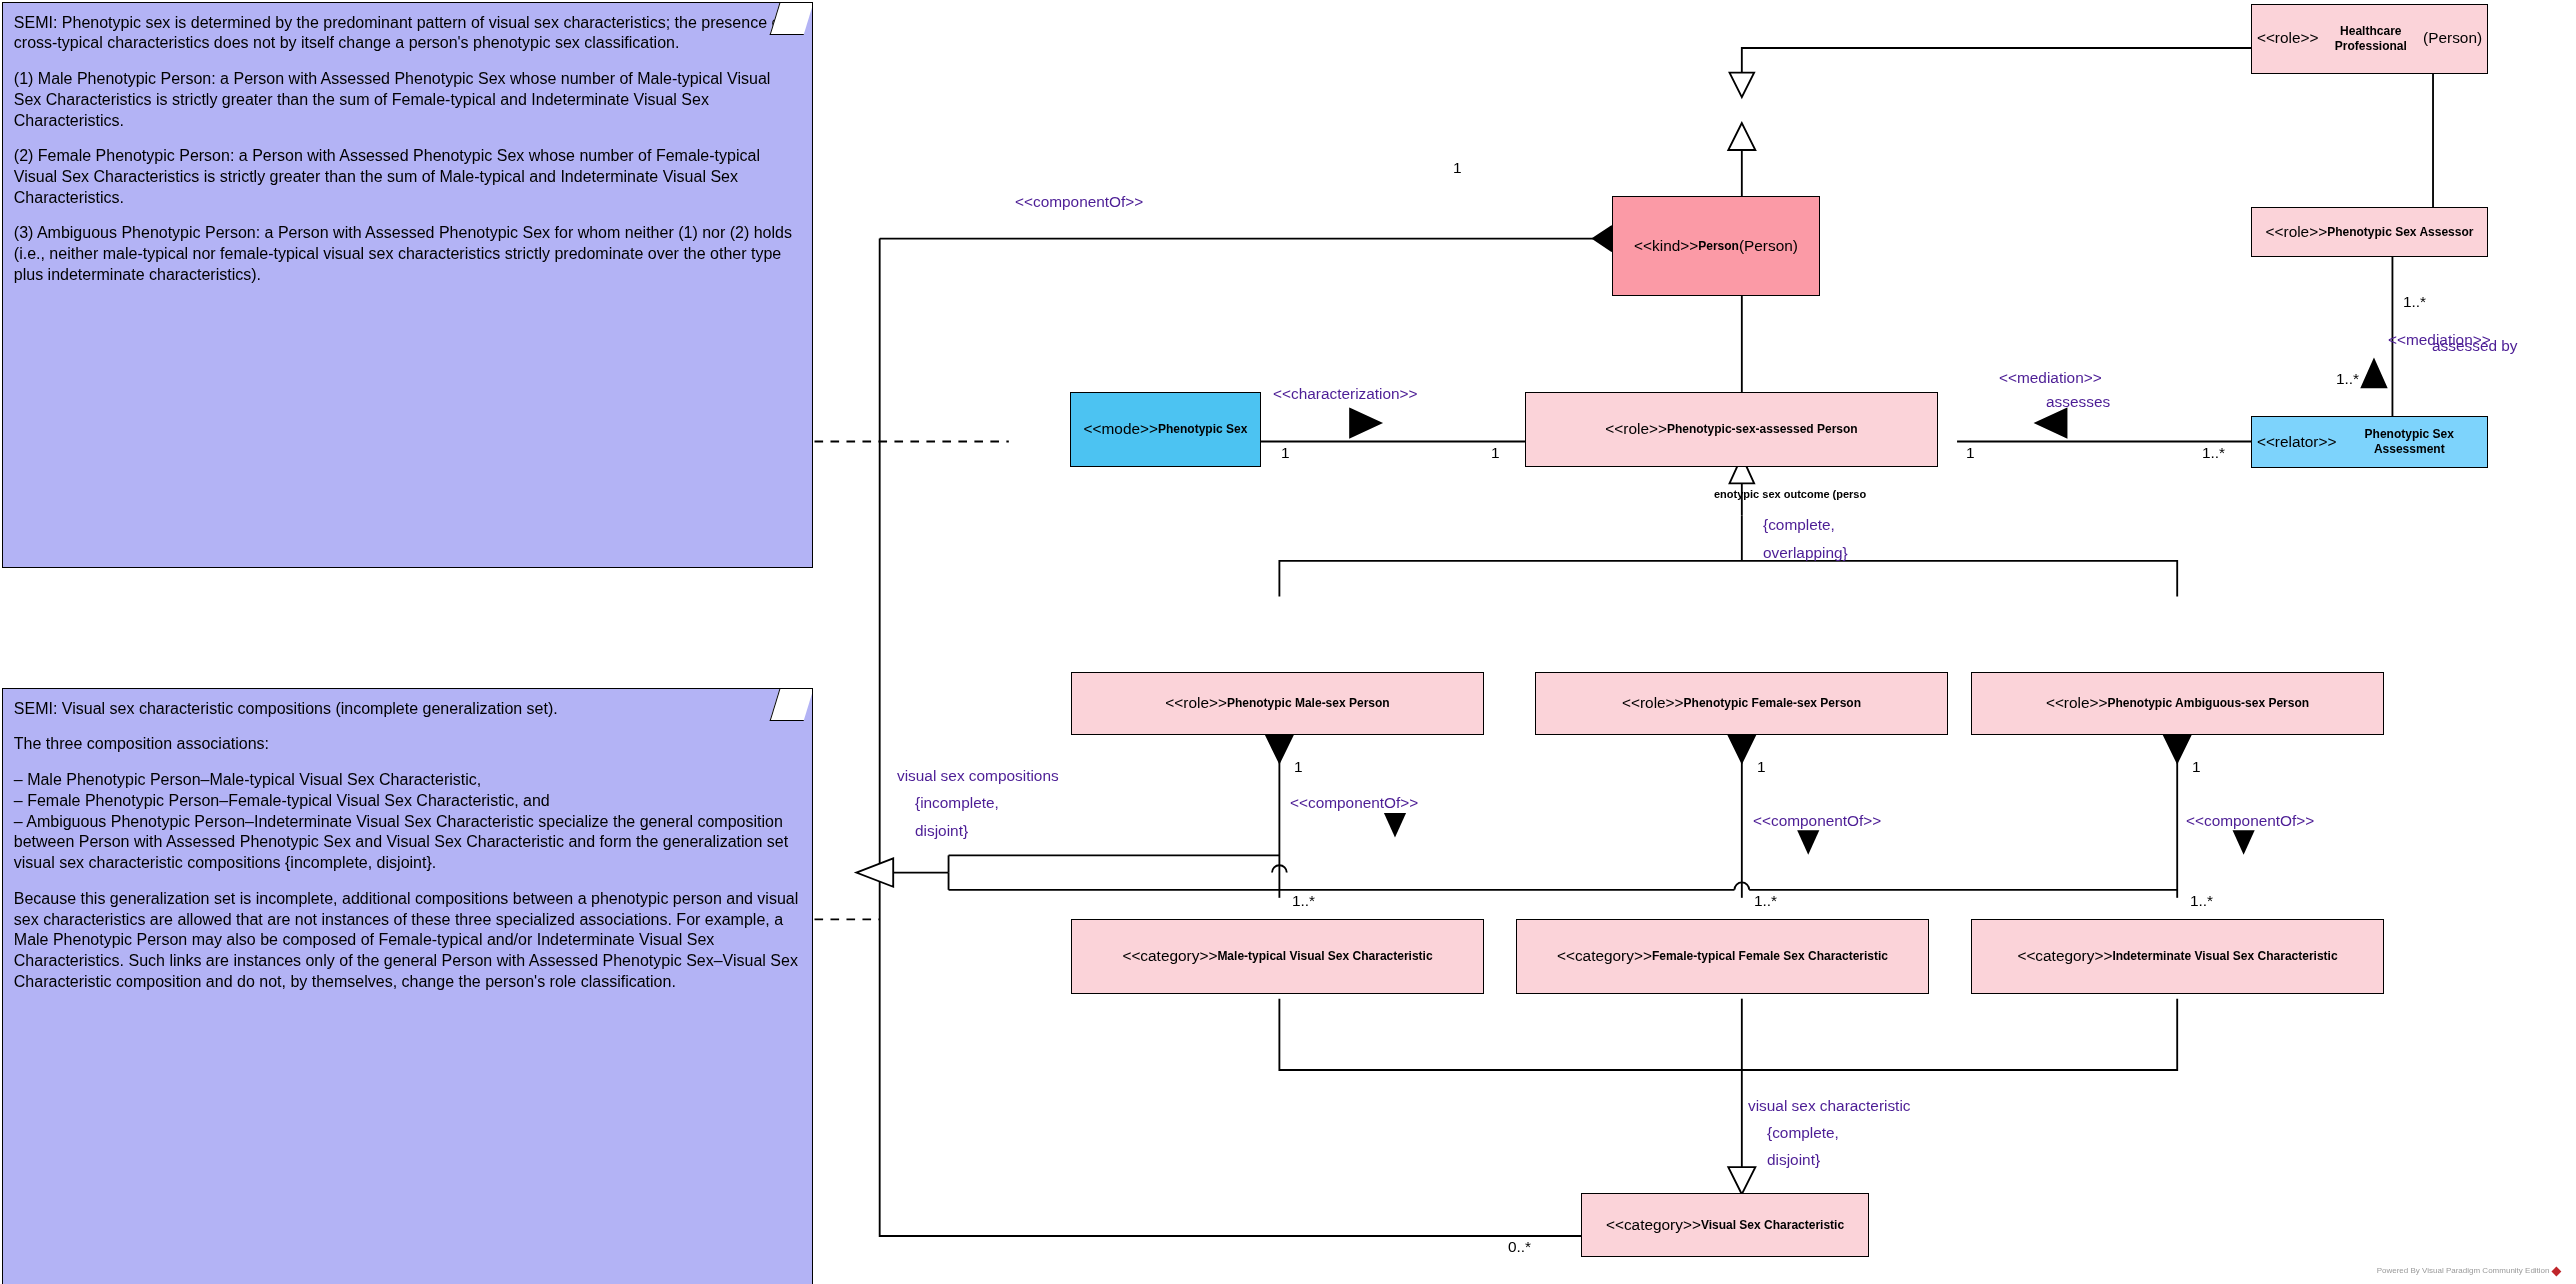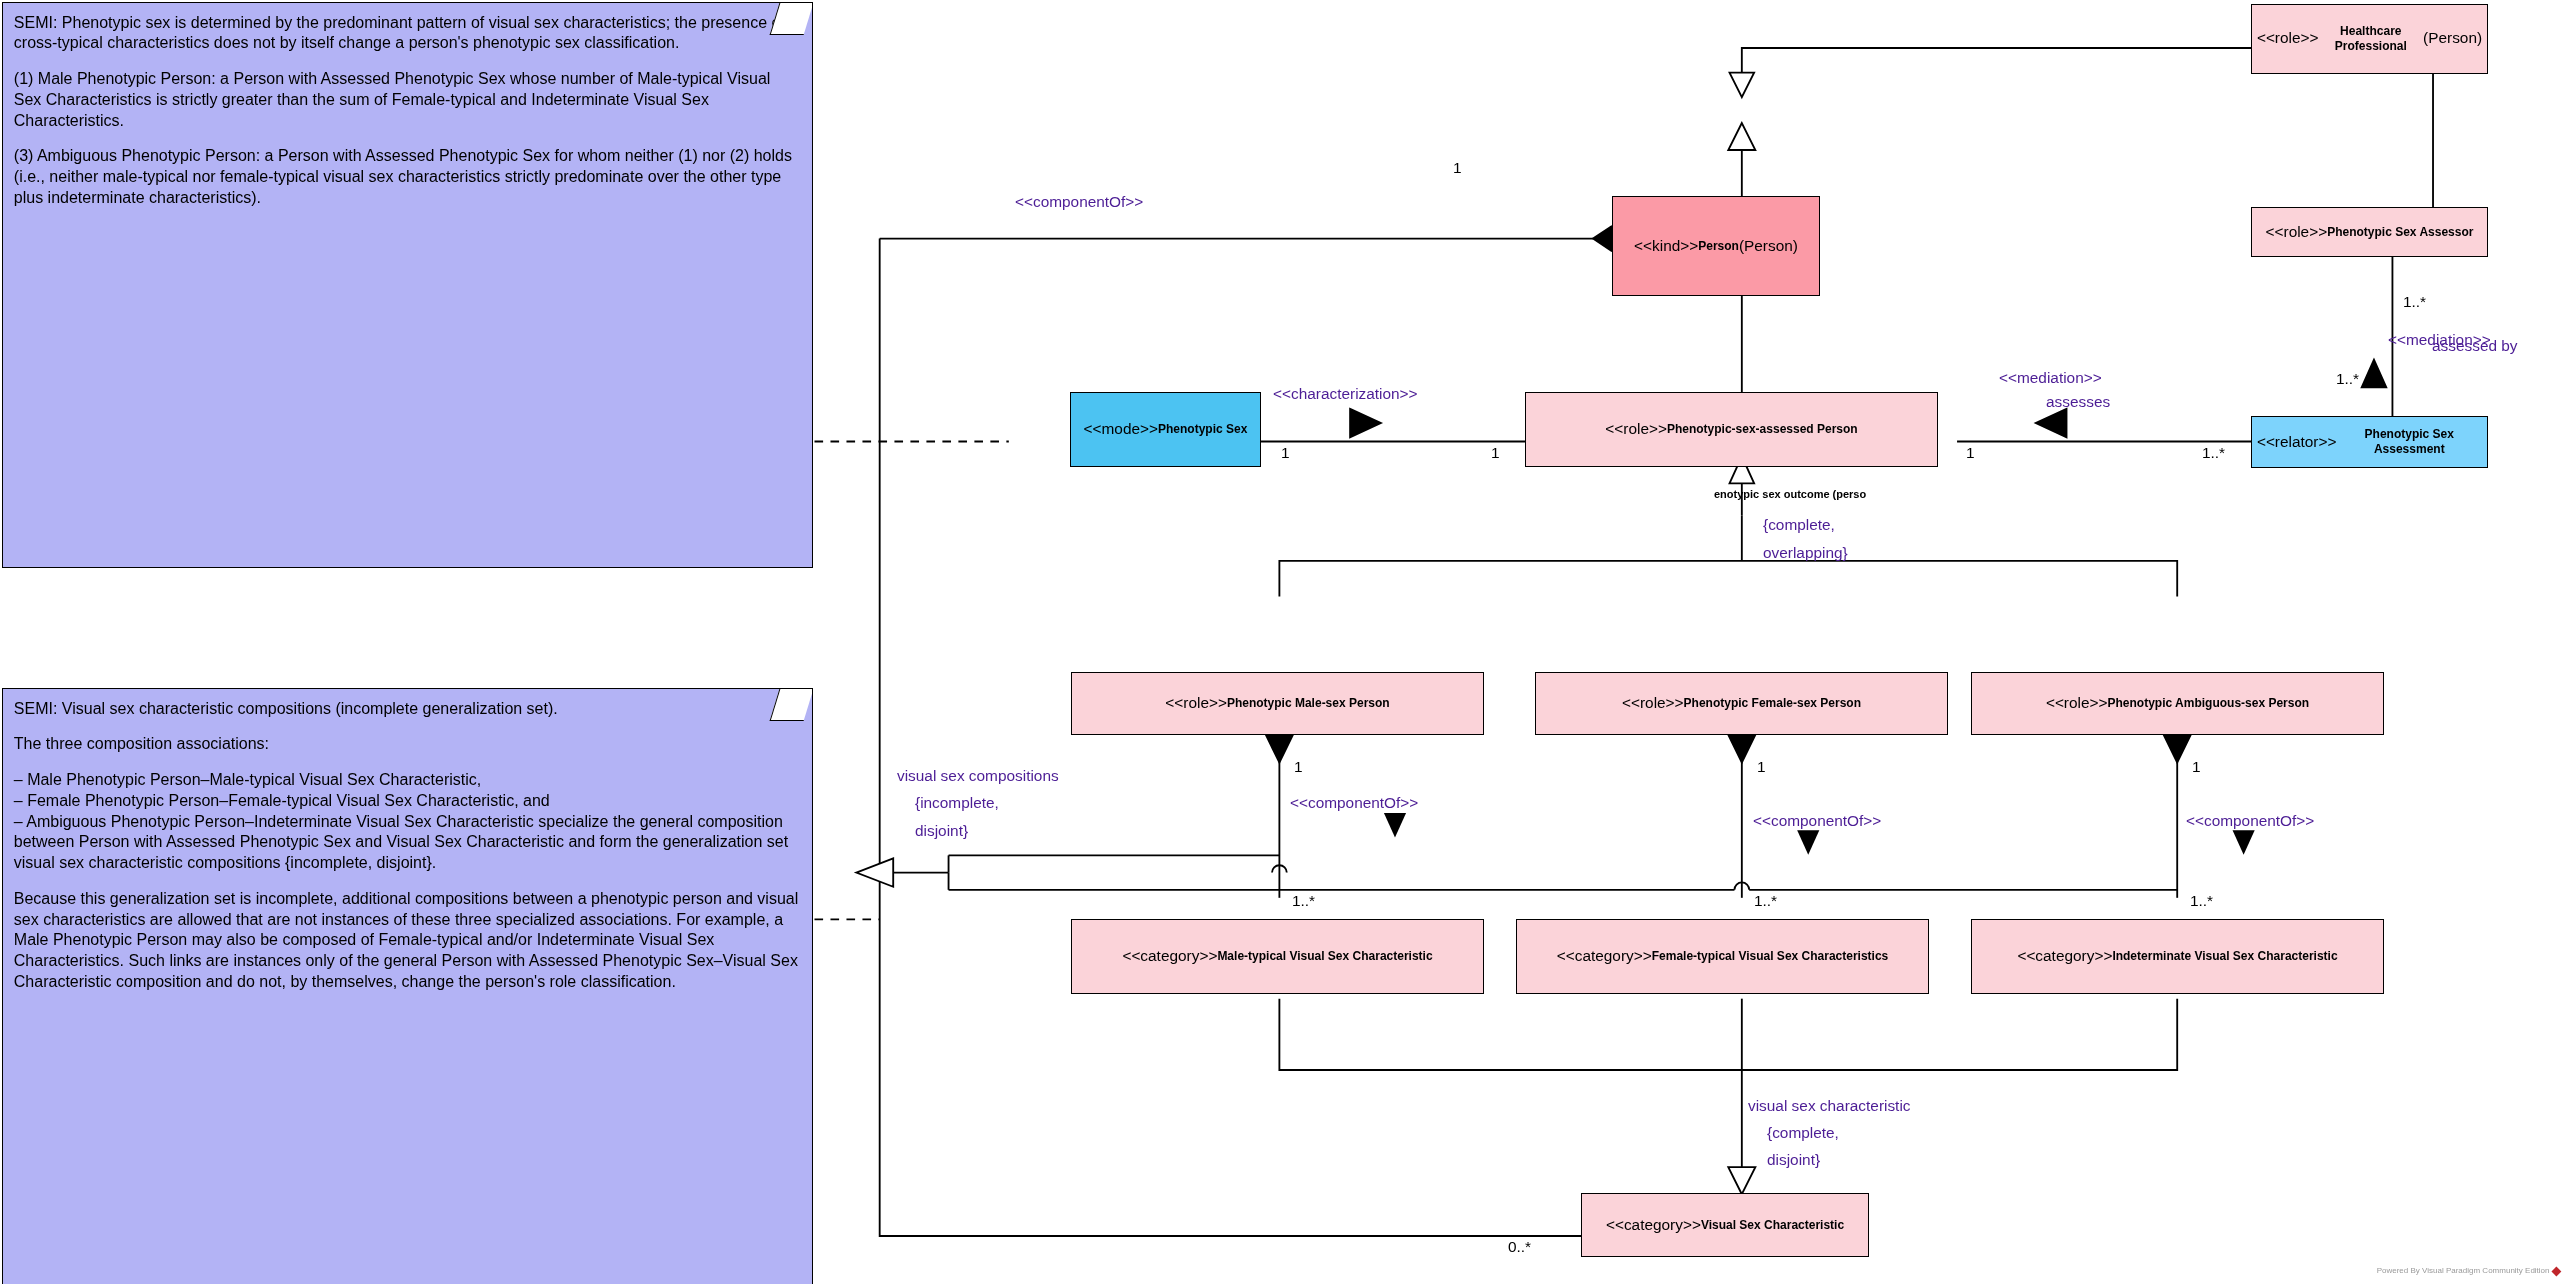--- a/index.html
+++ b/index.html
@@ -112,20 +112,21 @@
       <polygon points="2832,1942 2810,1898 2854,1898" fill="#ffffff" stroke="#000" stroke-width="3"></polygon>
 
       <path d="M2590,2010 L2590,2010"></path>
     </g>
   </svg>
 
   <div class="note" style="left:1.8px;top:1.8px;width:811px;height:566px;">
     <span class="fold"></span>
     <p>SEMI: Phenotypic sex is determined by the predominant pattern of visual sex characteristics; the presence of cross-typical characteristics does not by itself change a person's phenotypic sex classification.</p>
     <p>(1) Male Phenotypic Person: a Person with Assessed Phenotypic Sex whose number of Male-typical Visual Sex Characteristics is strictly greater than the sum of Female-typical and Indeterminate Visual Sex Characteristics.</p>
+    <p>(2) Female Phenotypic Person: a Person with Assessed Phenotypic Sex whose number of Female-typical Visual Sex Characteristics is strictly greater than the sum of Male-typical and Indeterminate Visual Sex Characteristics.</p>
     <p>(3) Ambiguous Phenotypic Person: a Person with Assessed Phenotypic Sex for whom neither (1) nor (2) holds (i.e., neither male-typical nor female-typical visual sex characteristics strictly predominate over the other type plus indeterminate characteristics).</p>
   </div>
 
   <div class="note" style="left:1.8px;top:667px;width:811px;height:615px;margin-top:21px;">
     <span class="fold"></span>
     <p>SEMI: Visual sex characteristic compositions (incomplete generalization set).</p>
     <p>The three composition associations:</p>
     <p style="white-space:pre-line">– Male Phenotypic Person–Male-typical Visual Sex Characteristic,
 – Female Phenotypic Person–Female-typical Visual Sex Characteristic, and
 – Ambiguous Phenotypic Person–Indeterminate Visual Sex Characteristic specialize the general composition between Person with Assessed Phenotypic Sex and Visual Sex Characteristic and form the generalization set visual sex characteristic compositions {incomplete, disjoint}.</p>
@@ -186,21 +187,21 @@
     <div class="nm">Phenotypic Ambiguous-sex Person</div>
   </div>
 
   <div class="cls pink-l" style="left:1071px;top:919px;width:413px;height:75px;">
     <div class="stereo">&lt;&lt;category&gt;&gt;</div>
     <div class="nm">Male-typical Visual Sex Characteristic</div>
   </div>
 
   <div class="cls pink-l" style="left:1516px;top:919px;width:413px;height:75px;">
     <div class="stereo">&lt;&lt;category&gt;&gt;</div>
-    <div class="nm">Female-typical Visual Sex Characteristics</div>
+    <div class="nm">Female-typical Female Sex Characteristic</div>
   </div>
 
   <div class="cls pink-l" style="left:1971px;top:919px;width:413px;height:75px;">
     <div class="stereo">&lt;&lt;category&gt;&gt;</div>
     <div class="nm">Indeterminate Visual Sex Characteristic</div>
   </div>
 
   <div class="cls pink-l" style="left:1581px;top:1193px;width:288px;height:64px;">
     <div class="stereo">&lt;&lt;category&gt;&gt;</div>
     <div class="nm">Visual Sex Characteristic</div>

